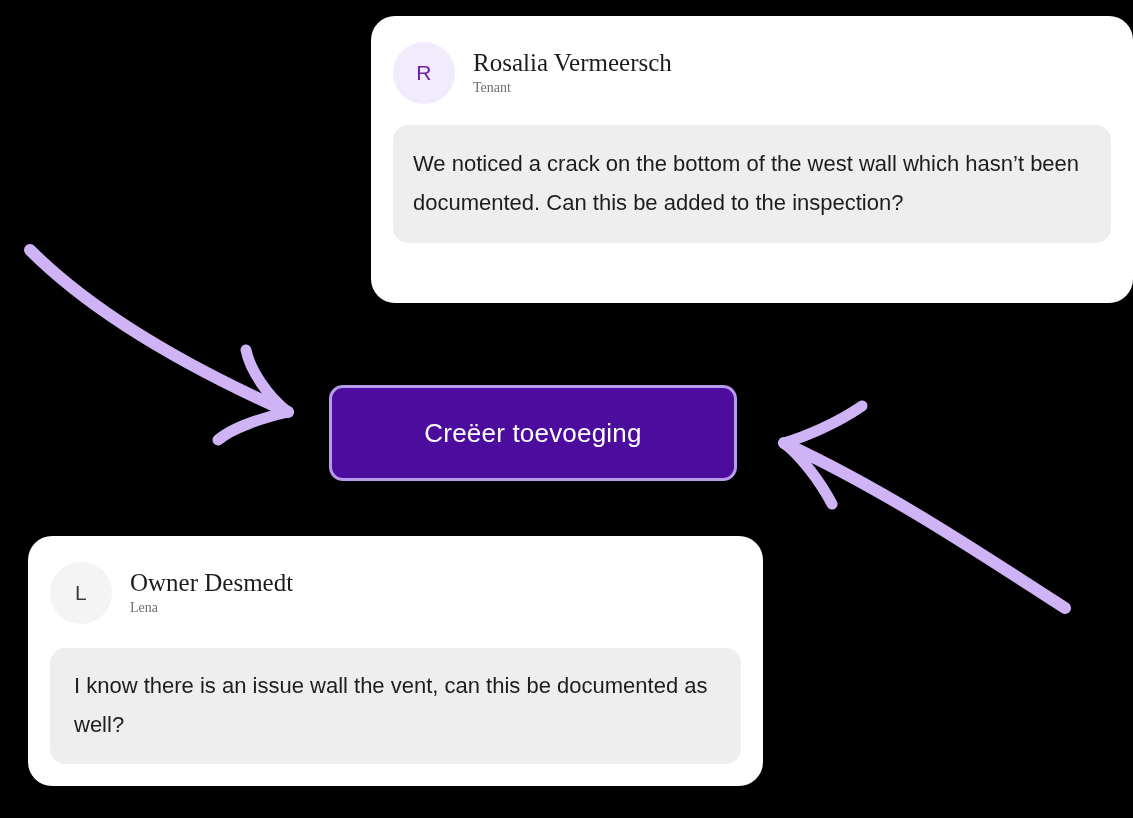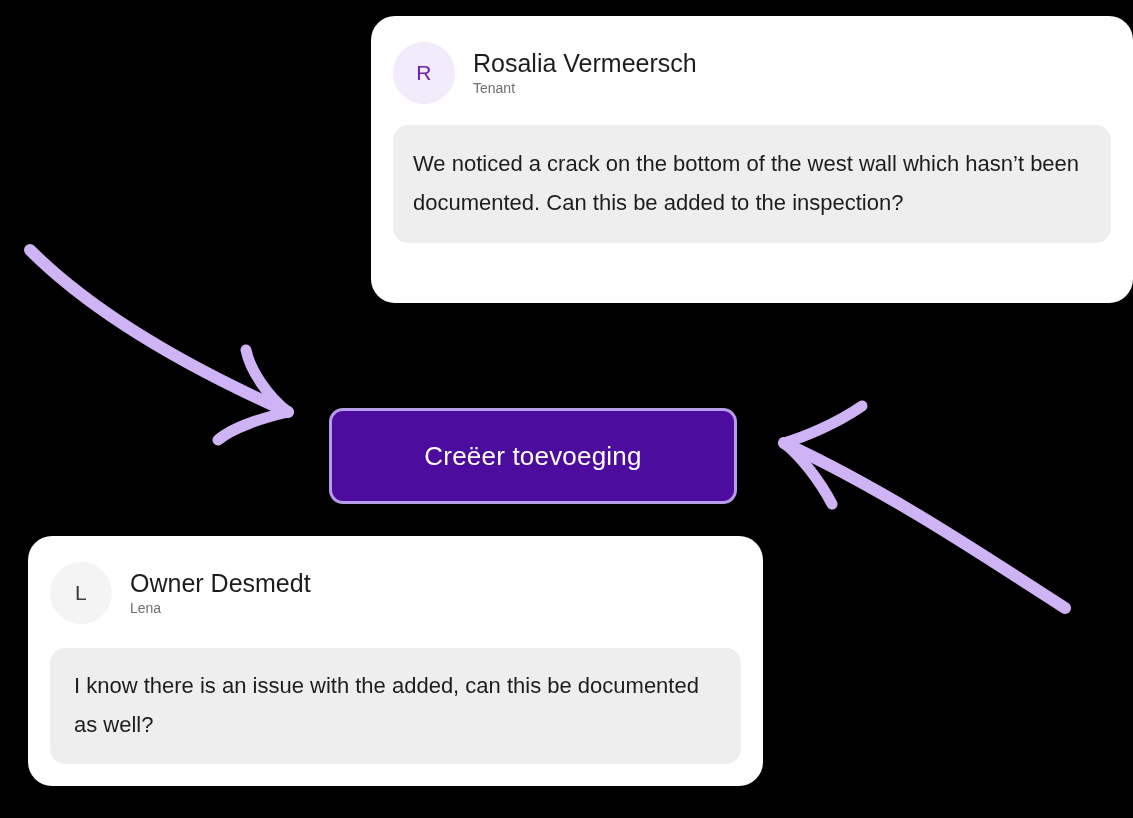--- a/index.html
+++ b/index.html
@@ -82,20 +82,21 @@
   .avatar-gray {
     background: #f4f4f4;
     color: #3c3c3c;
   }
 
   .identity {
     display: flex;
     flex-direction: column;
     justify-content: center;
     gap: 2px;
+    font-family: Liberation Serif, serif;
   }
 
   .person-name {
     font-size: 25px;
     color: #1d1d1f;
     line-height: 1.15;
     font-weight: 400;
   }
 
   .person-role {
@@ -116,21 +117,21 @@
   }
   .card-bottom .bubble {
     margin-top: 24px;
     padding: 18px 24px 20px 24px;
   }
 
   
   .cta-button {
     position: absolute;
     left: 329px;
-    top: 408px;
+    top: 385px;
     width: 408px;
     height: 96px;
     background: #4c0d9e;
     border: 3px solid #b79ceb;
     border-radius: 14px;
     color: #ffffff;
     font-size: 26px;
     font-family: "Liberation Sans", sans-serif;
     display: flex;
     align-items: center;
@@ -177,16 +178,16 @@
   <button class="cta-button">Creëer toevoeging</button>
 
   <div class="card card-bottom">
     <div class="card-header">
       <div class="avatar avatar-gray">L</div>
       <div class="identity">
         <div class="person-name">Owner Desmedt</div>
         <div class="person-role">Lena</div>
       </div>
     </div>
-    <div class="bubble">I know there is an issue with the added, can this be documented as well?</div>
+    <div class="bubble">I know there is an issue wall the vent, can this be documented as well?</div>
   </div>
 
 </div>
 
 </body></html>

